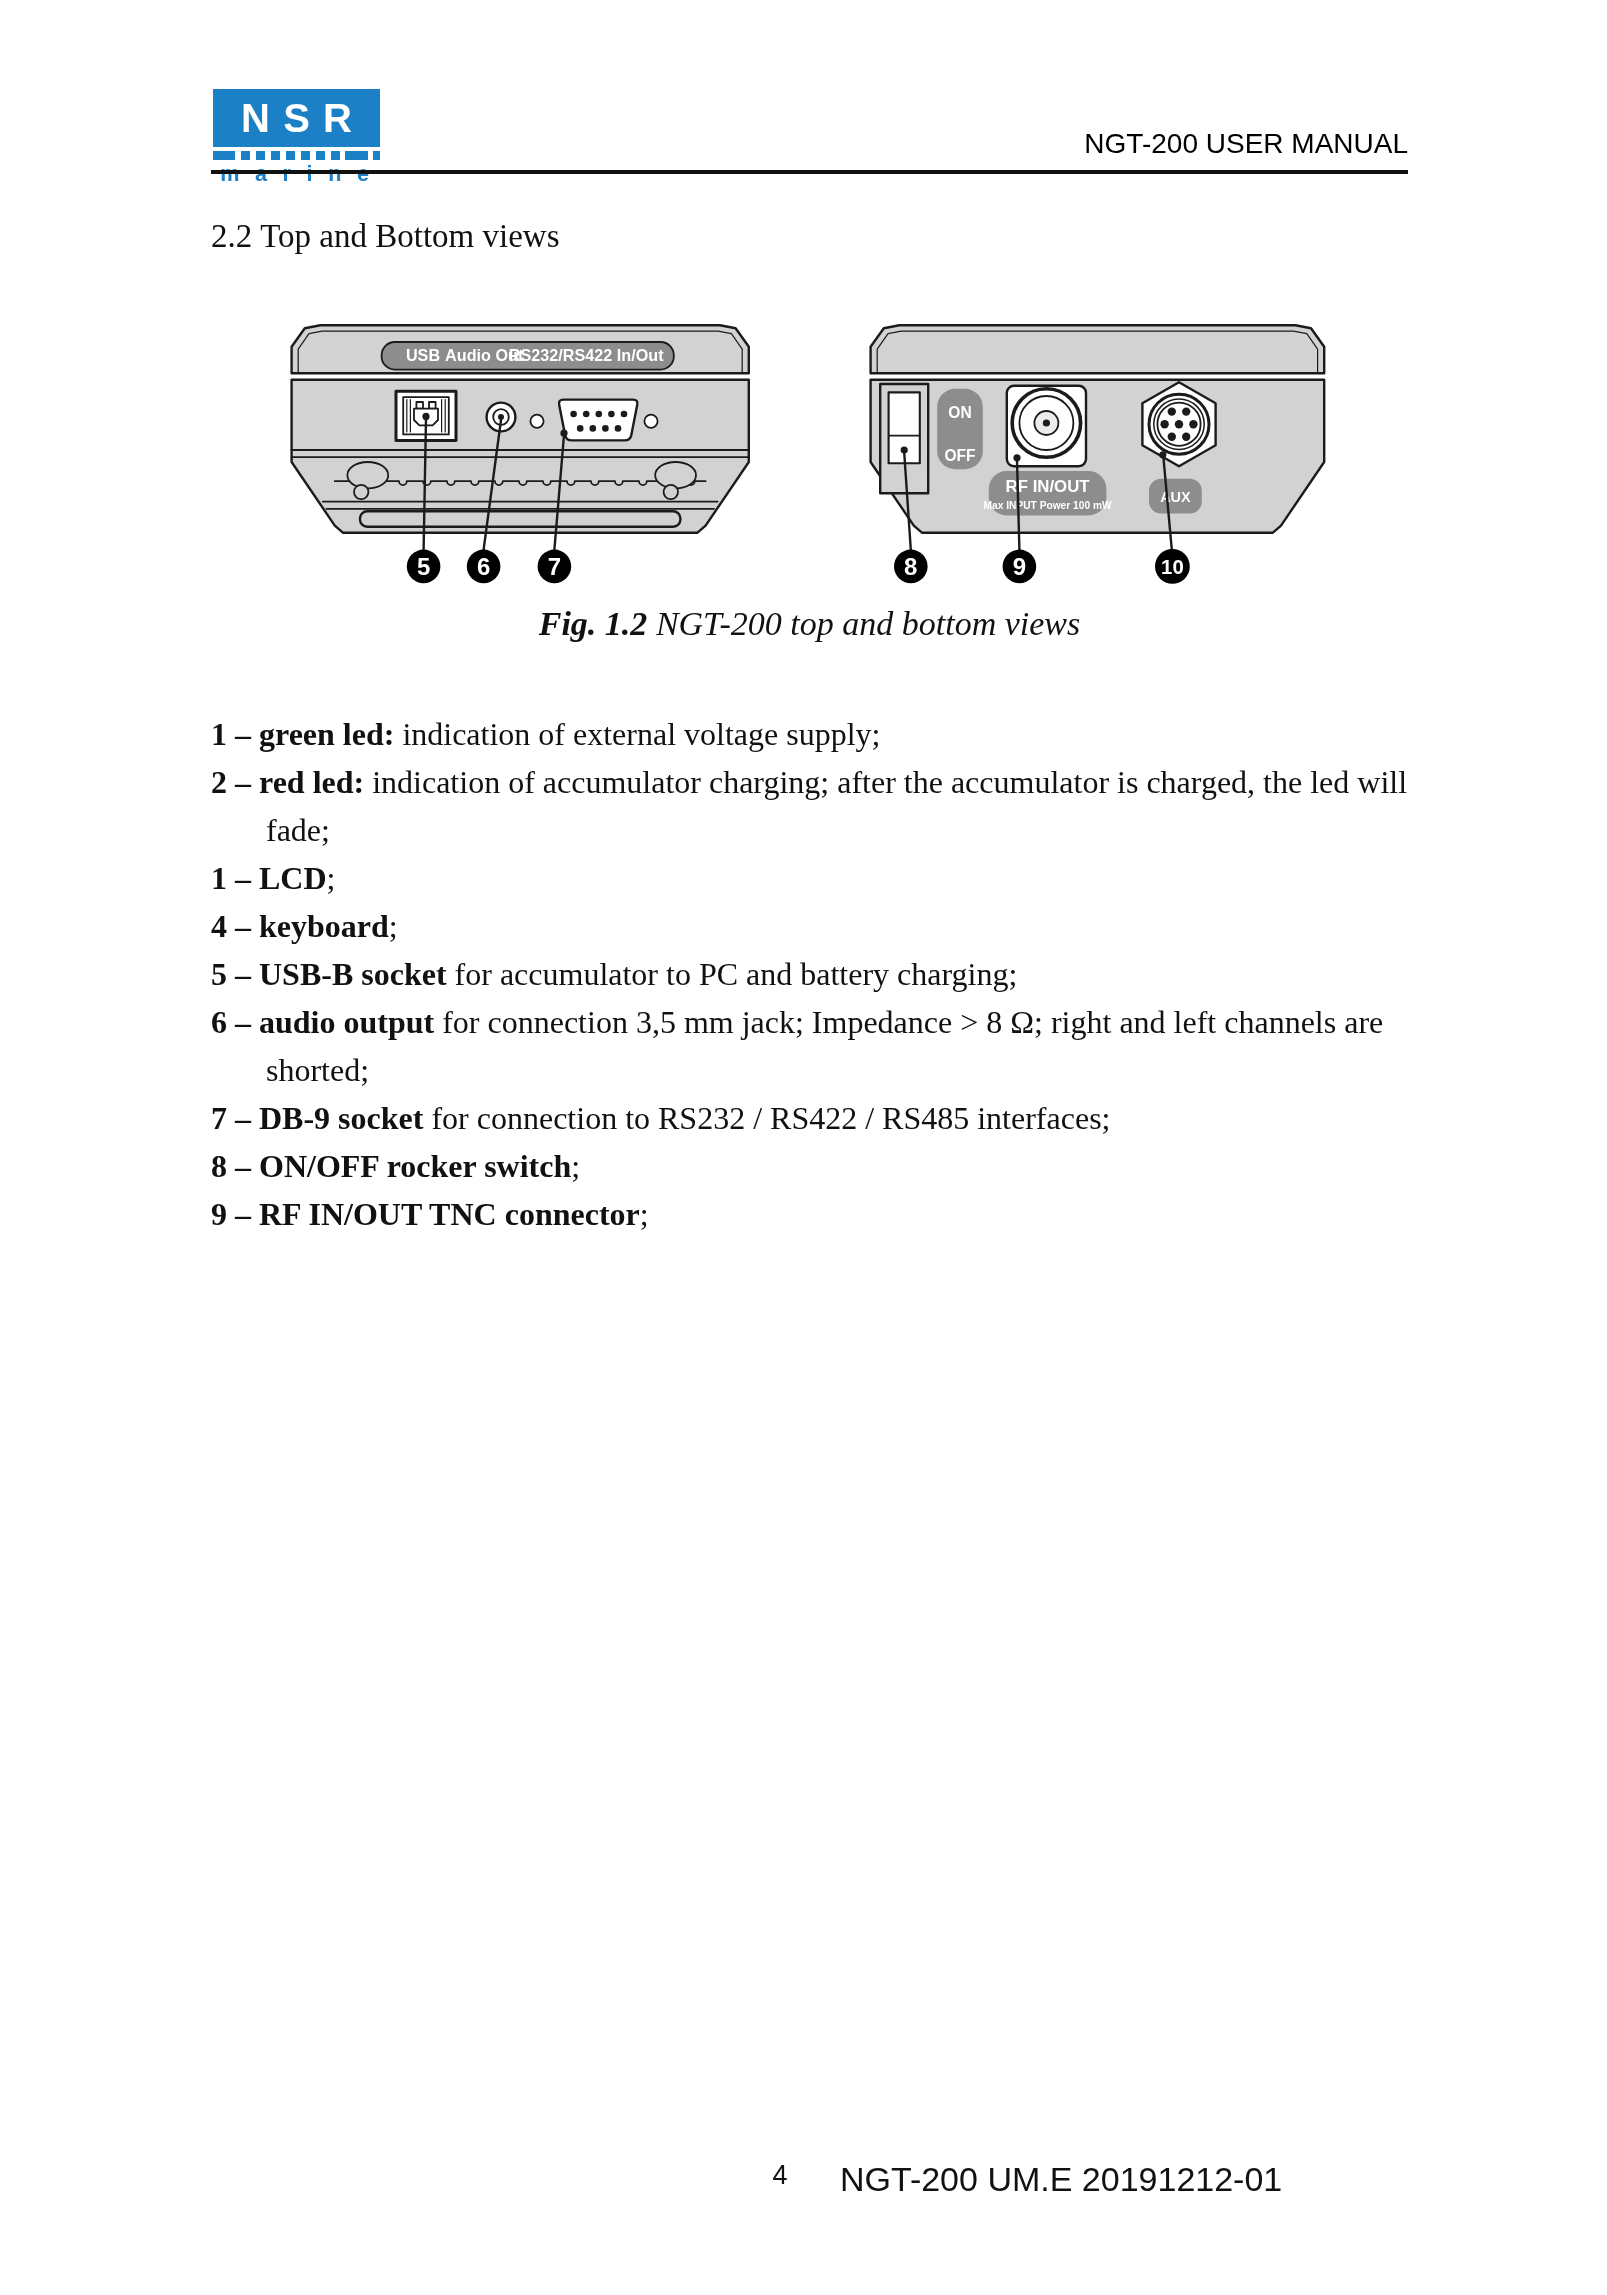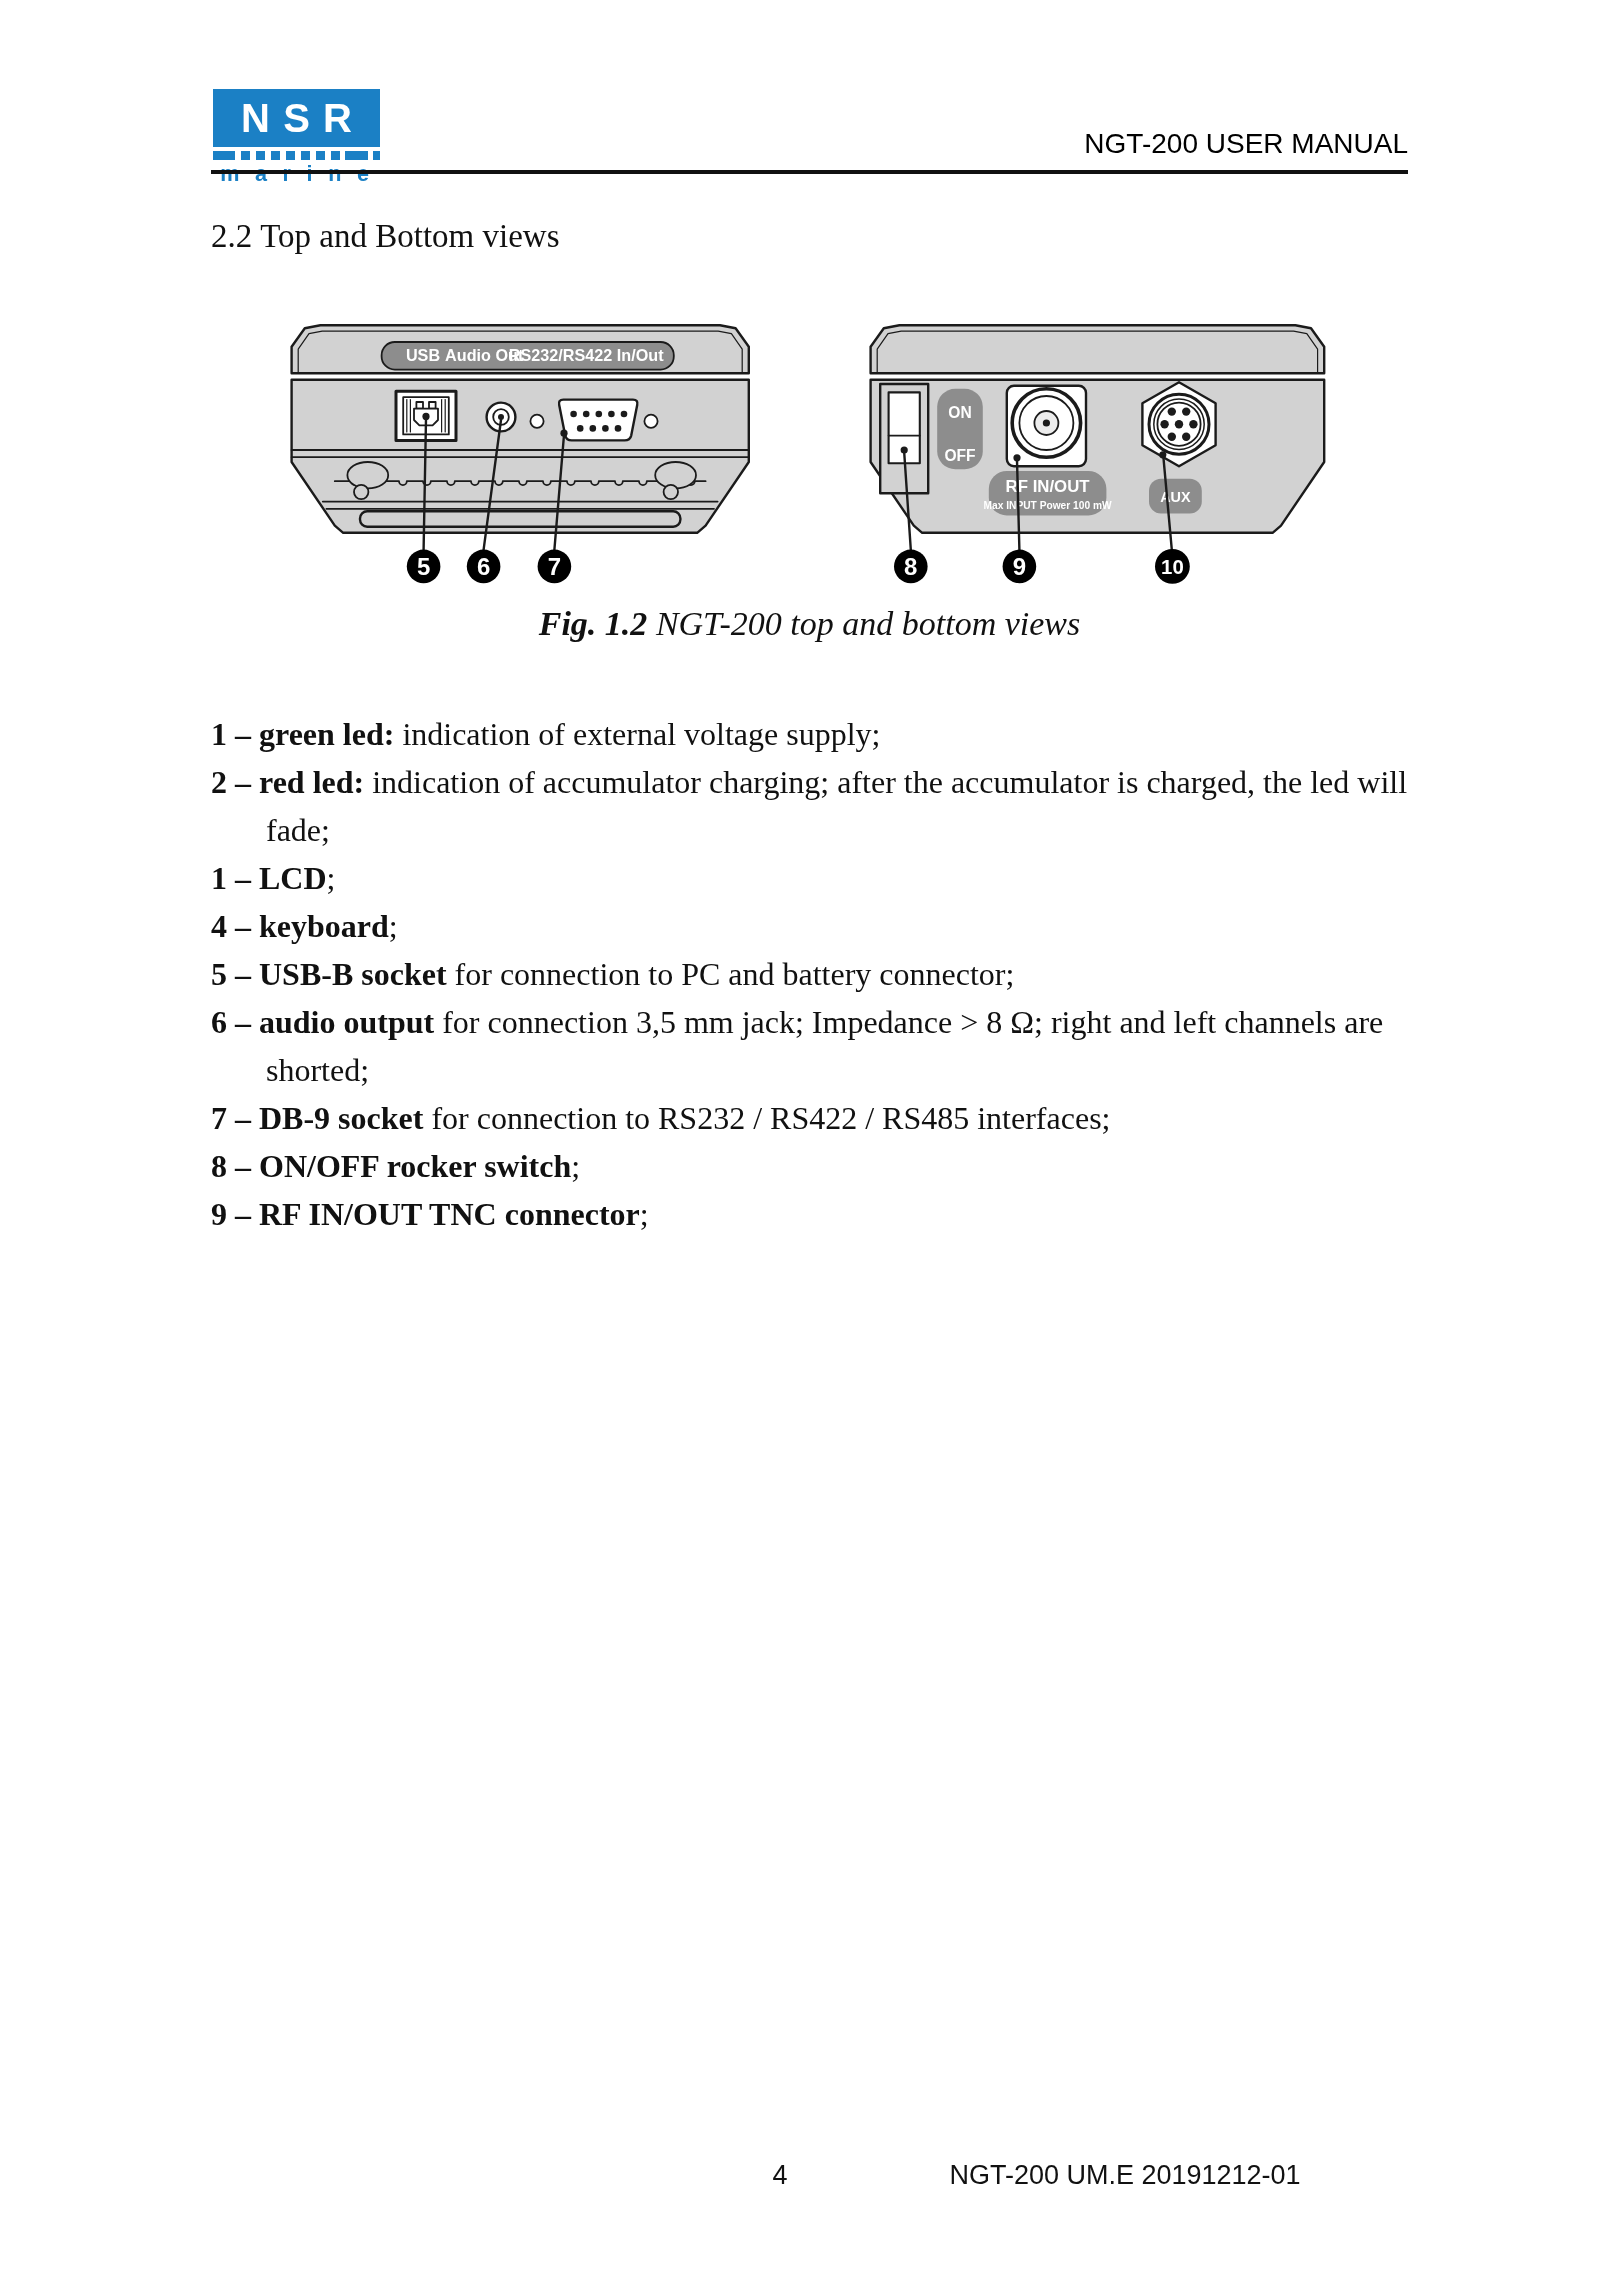--- a/index.html
+++ b/index.html
@@ -36,22 +36,22 @@
   .caption .fig-label{font-weight:bold;}
 
   
   .list{position:absolute;left:211px;top:710px;width:1203px;font-size:32px;line-height:48px;}
   .list-item{padding-left:55px;text-indent:-55px;}
   .list-item b{font-weight:bold;}
 
   
   .footer-page{position:absolute;left:744px;top:2160px;width:72px;text-align:center;
                font-family:"Liberation Sans",sans-serif;font-size:27px;}
-  .footer-code{position:absolute;left:840px;top:2160px;width:570px;text-align:center;
-               font-family:"Liberation Sans",sans-serif;font-size:27px;}
+  .footer-code{position:absolute;left:840px;top:2160px;width:570px;text-align:left;
+               font-family:"Liberation Sans",sans-serif;font-size:34px;}
 
   
   .svg-port-label{font-family:"Liberation Sans",sans-serif;font-weight:bold;fill:#ffffff;}
   .badge-num{font-family:"Liberation Sans",sans-serif;font-weight:bold;fill:#ffffff;}
 </style>
 </head>
 <body>
 
 <div class="page">
 
@@ -237,21 +237,21 @@
     </g>
   </svg>
 
   <div class="caption"><span class="fig-label">Fig. 1.2</span><span> NGT-200 top and bottom views</span></div>
 
   <div class="list">
     <div class="list-item"><b>1 – green led:</b><span> indication of external voltage supply;</span></div>
     <div class="list-item"><b>2 – red led:</b><span> indication of accumulator charging; after the accumulator is charged, the led will fade;</span></div>
     <div class="list-item"><b>1 – LCD</b><span>;</span></div>
     <div class="list-item"><b>4 – keyboard</b><span>;</span></div>
-    <div class="list-item"><b>5 – USB-B socket</b><span> for connection to PC and battery connector;</span></div>
+    <div class="list-item"><b>5 – USB-B socket</b><span> for accumulator to PC and battery charging;</span></div>
     <div class="list-item"><b>6 – audio output</b><span> for connection 3,5 mm jack; Impedance &gt; 8 Ω; right and left channels are shorted;</span></div>
     <div class="list-item"><b>7 – DB-9 socket</b><span> for connection to RS232 / RS422 / RS485 interfaces;</span></div>
     <div class="list-item"><b>8 – ON/OFF rocker switch</b><span>;</span></div>
     <div class="list-item"><b>9 – RF IN/OUT TNC connector</b><span>;</span></div>
   </div>
 
   <div class="footer-page">4</div>
   <div class="footer-code">NGT-200 UM.E 20191212-01</div>
 
 </div>

